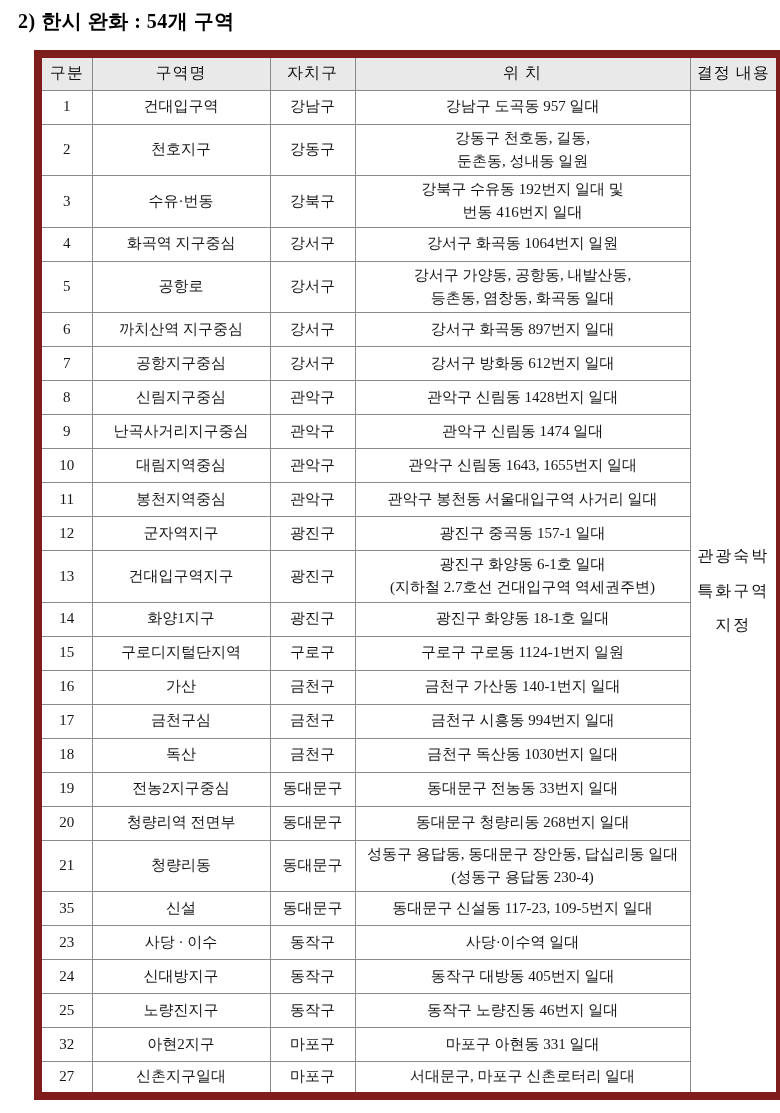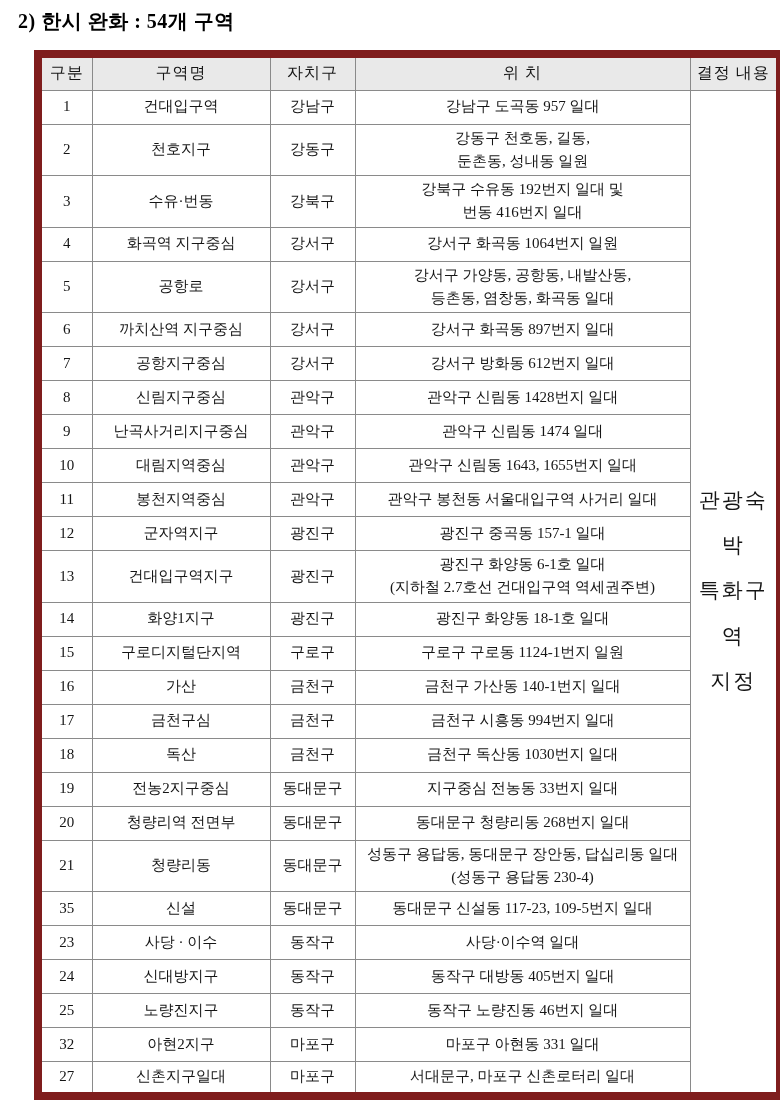--- a/index.html
+++ b/index.html
@@ -47,21 +47,21 @@
   }
   .zone-table td { height: 34px; line-height: 1.55; }
   col.c-no  { width: 54px; }
   col.c-name{ width: 178px; }
   col.c-gu  { width: 85px; }
   col.c-loc { width: 335px; }
   col.c-dec { width: 90px; }
   td.c-loc, td.c-name { white-space: pre-line; }
   td.c-decision {
     white-space: pre-line;
-    font-size: 21px;
+    font-size: 16px;
     line-height: 2.15;
     letter-spacing: 2px;
     vertical-align: middle;
   }
 </style>
 </head>
 <body>
 
 <div class="page">
 
@@ -197,21 +197,21 @@
         <tr>
           <td class="c-no">18</td>
           <td class="c-name">독산</td>
           <td class="c-gu">금천구</td>
           <td class="c-loc">금천구 독산동 1030번지 일대</td>
         </tr>
         <tr>
           <td class="c-no">19</td>
           <td class="c-name">전농2지구중심</td>
           <td class="c-gu">동대문구</td>
-          <td class="c-loc">지구중심 전농동 33번지 일대</td>
+          <td class="c-loc">동대문구 전농동 33번지 일대</td>
         </tr>
         <tr>
           <td class="c-no">20</td>
           <td class="c-name">청량리역 전면부</td>
           <td class="c-gu">동대문구</td>
           <td class="c-loc">동대문구 청량리동 268번지 일대</td>
         </tr>
         <tr>
           <td class="c-no">21</td>
           <td class="c-name">청량리동</td>

